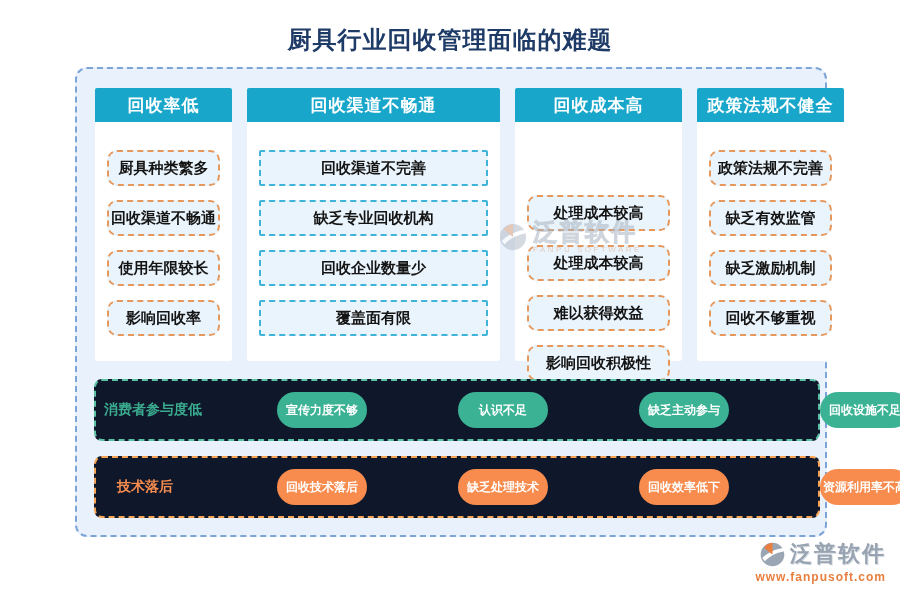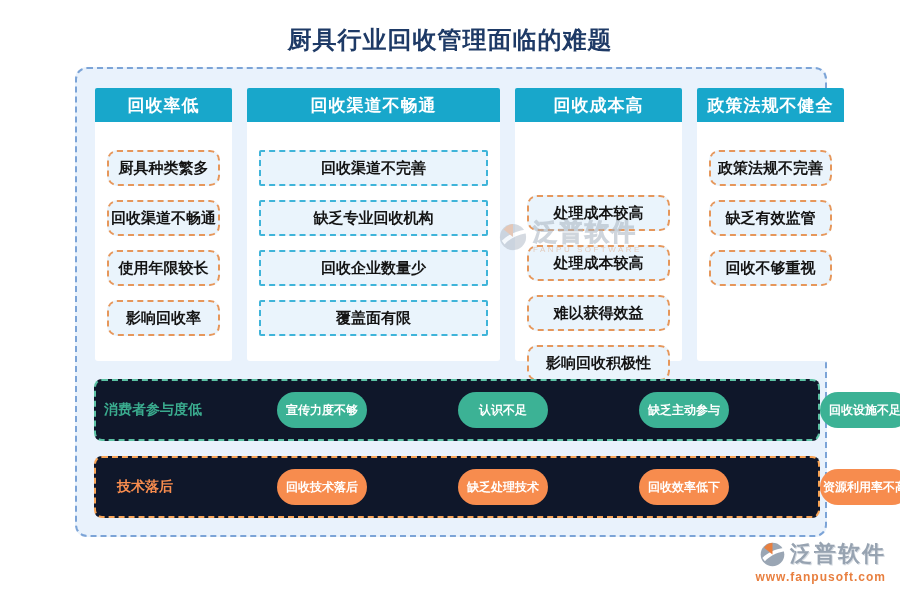--- a/index.html
+++ b/index.html
@@ -107,20 +107,21 @@
           <div class="item">处理成本较高</div>
           <div class="item">难以获得效益</div>
           <div class="item">影响回收积极性</div>
         </div>
       </div>
       <div class="col theme-orange" style="width: 147px;">
         <div class="col-header">政策法规不健全</div>
         <div class="col-items">
           <div class="item">政策法规不完善</div>
           <div class="item">缺乏有效监管</div>
+          <div class="item">缺乏激励机制</div>
           <div class="item">回收不够重视</div>
         </div>
       </div>
     </div>
   <div id="bands">
       <div class="band theme-green">
         <div class="band-label">消费者参与度低</div>
         <div class="pill">宣传力度不够</div>
         <div class="pill">认识不足</div>
         <div class="pill">缺乏主动参与</div>

